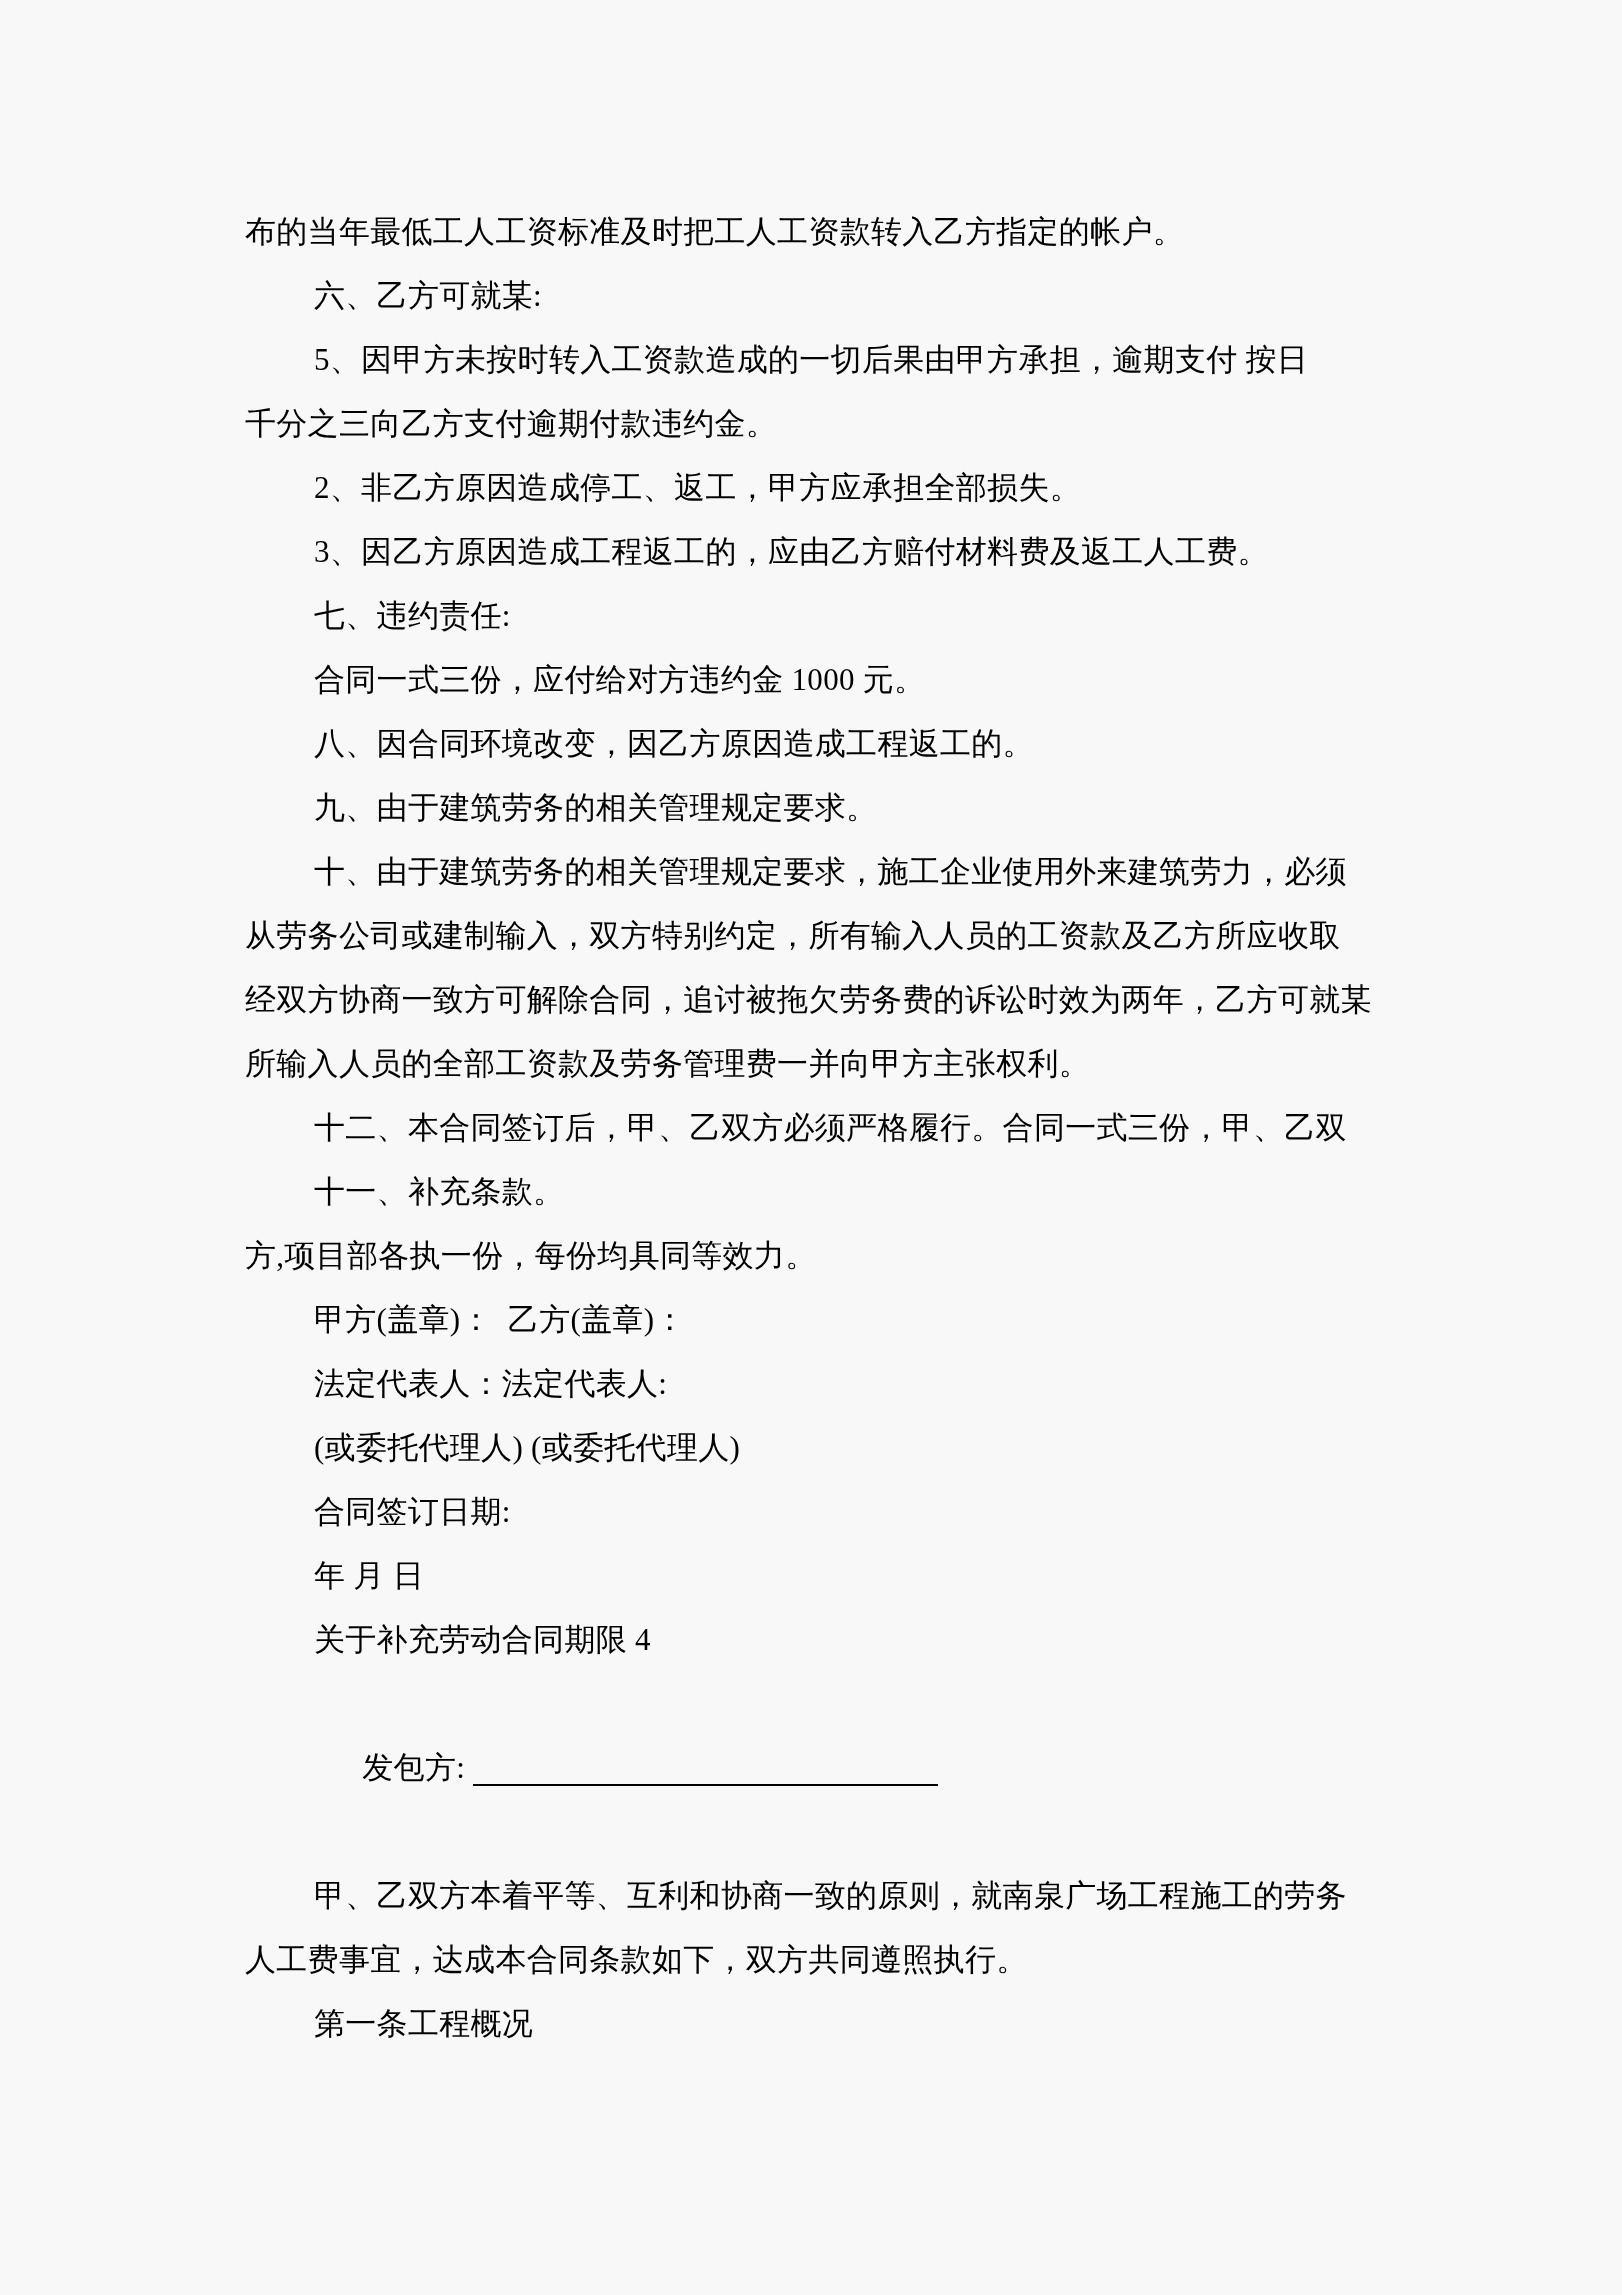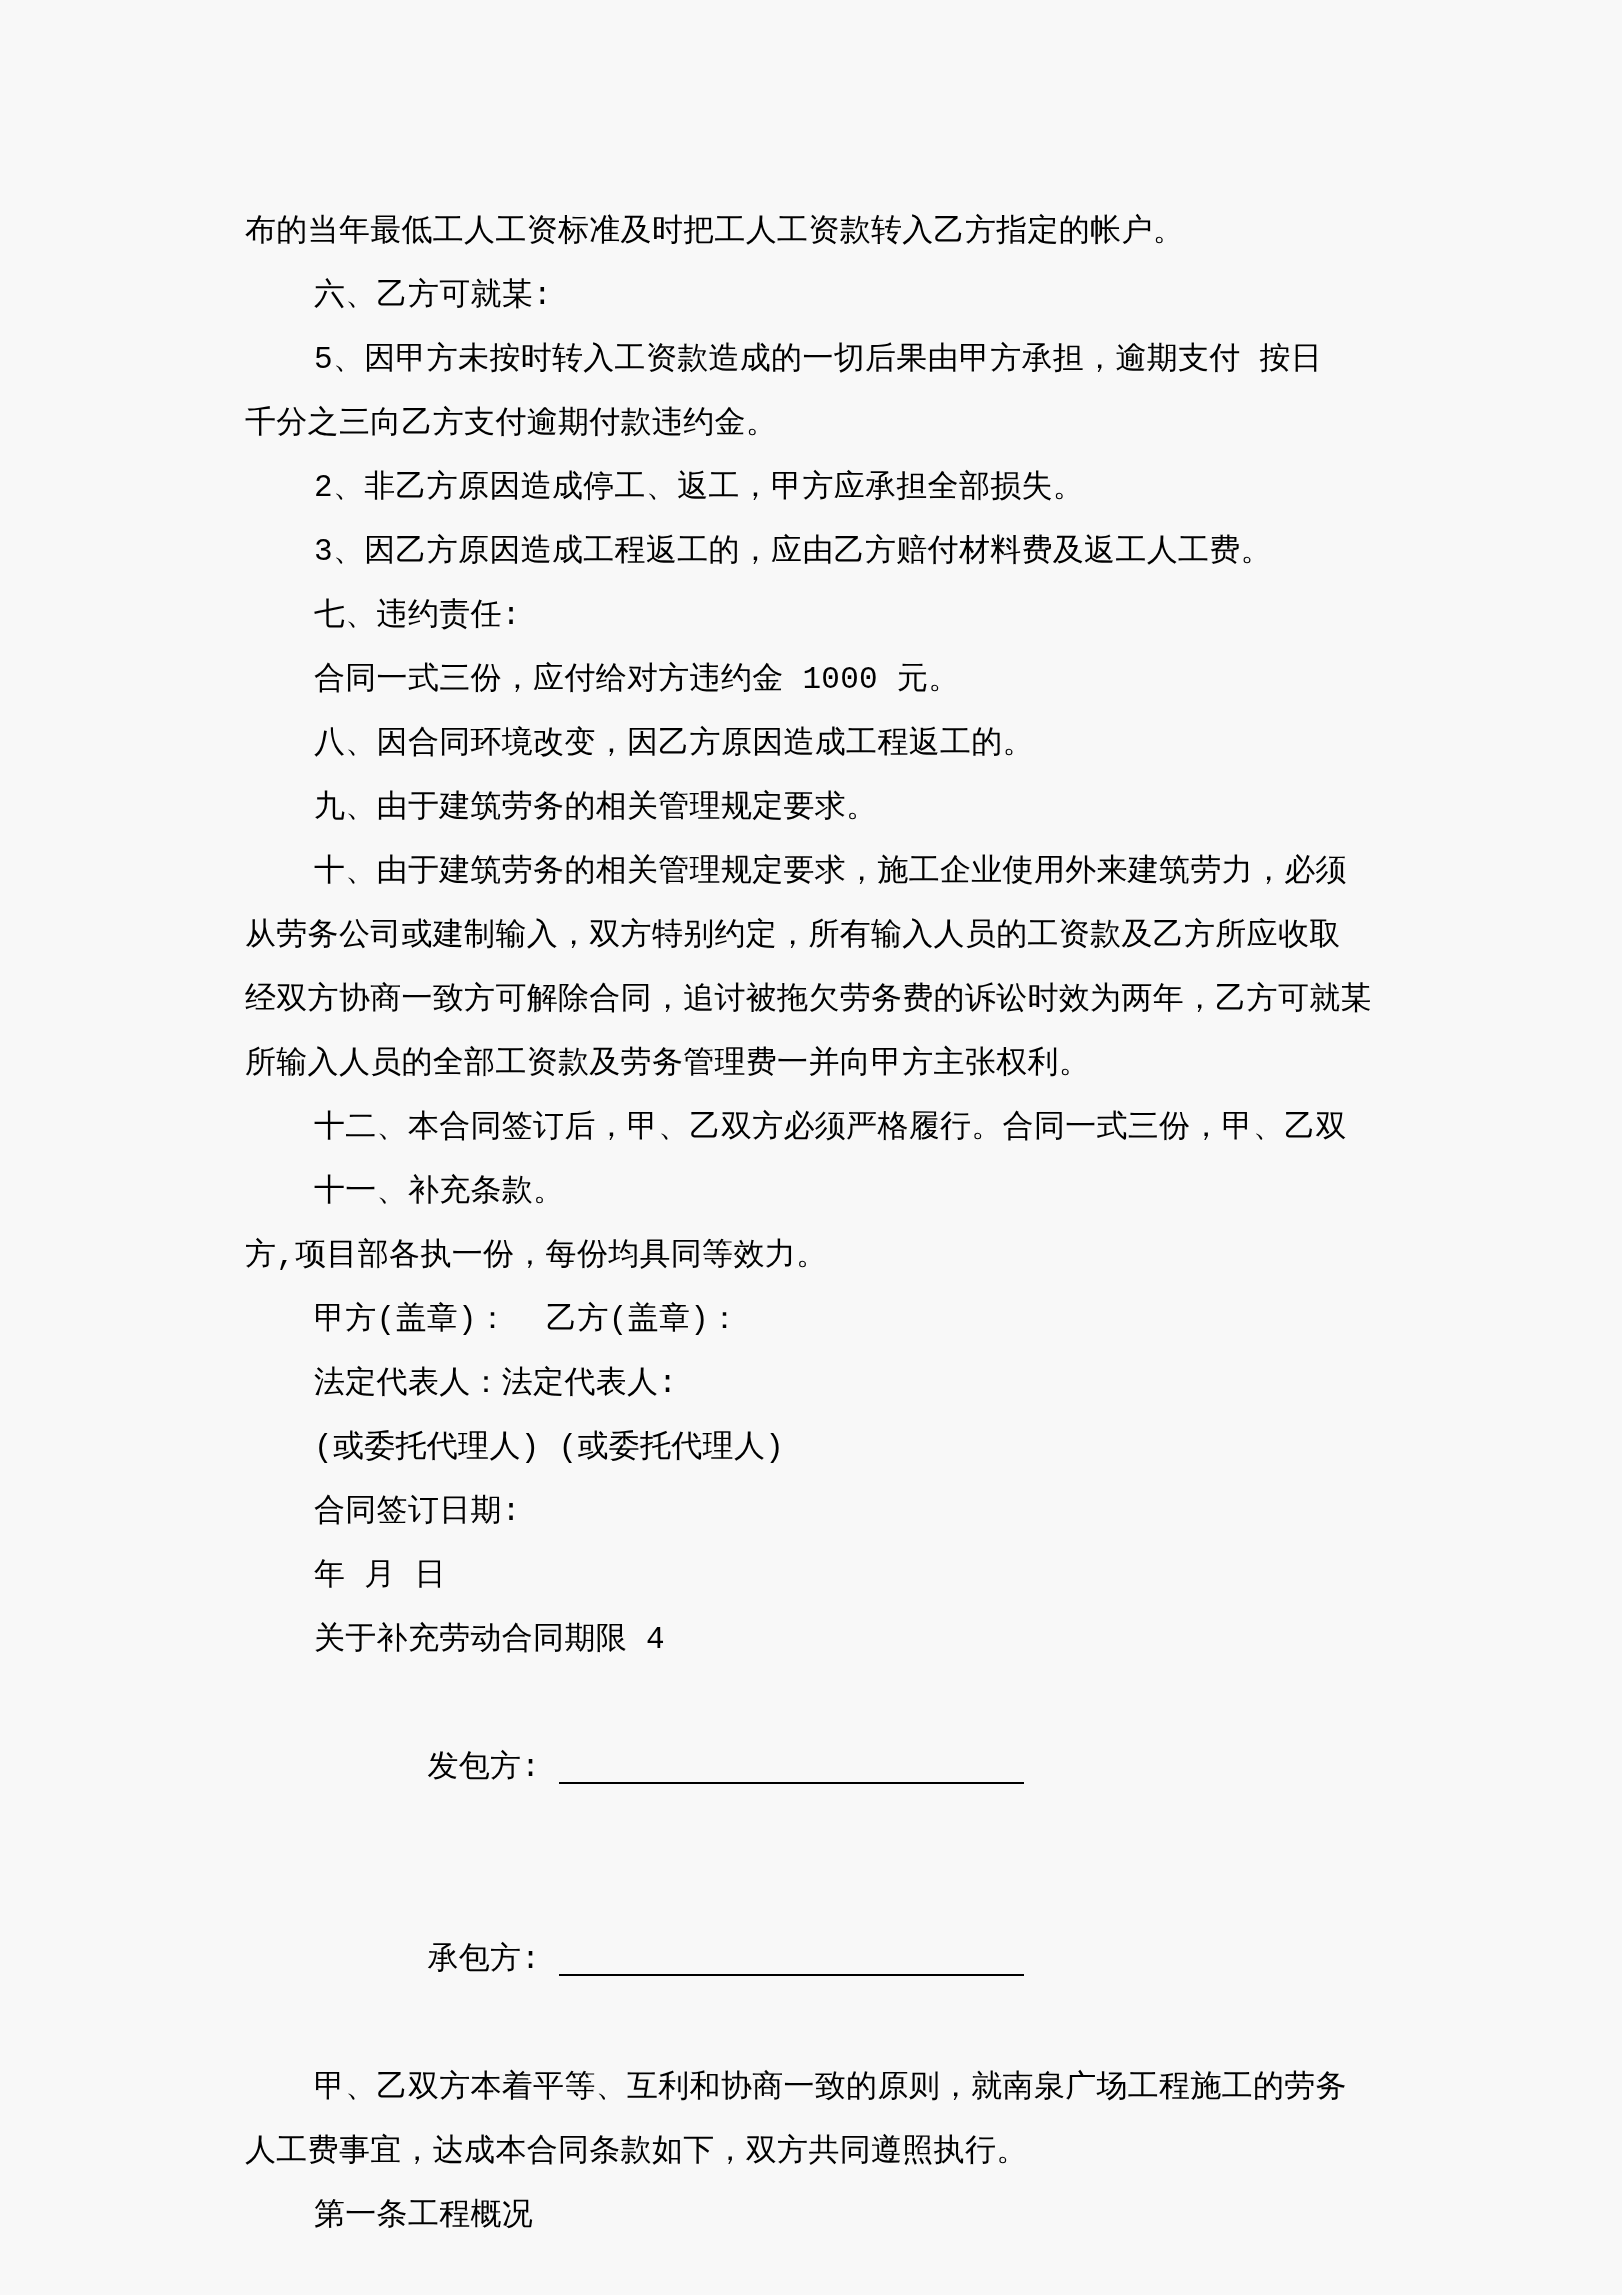--- a/index.html
+++ b/index.html
@@ -5,21 +5,21 @@
   html, body {
     margin: 0;
     padding: 0;
   }
   .page {
     position: relative;
     width: 1623px;
     height: 2295px;
     background: #f8f8f8;
     color: #000000;
-    font-family: Liberation Mono, monospace;
+    font-family: Liberation Serif, serif;
     overflow: hidden;
   }
   .doc {
     position: absolute;
     top: 200px;
     left: 245px;
     right: 79px;
   }
   .ln {
     font-size: 31px;
@@ -65,23 +65,20 @@
     <div class="ln ind">法定代表人：法定代表人:</div>
     <div class="ln ind">(或委托代理人) (或委托代理人)</div>
     <div class="ln ind">合同签订日期:</div>
     <div class="ln ind">年 月 日</div>
     <div class="ln ind">关于补充劳动合同期限 4</div>
 
     <div class="ln ind">
       <span>发包方: </span><span class="blank"></span>
     </div>
 
-    <div class="ln ind">
-      <span>承包方: </span><span class="blank"></span>
-    </div>
 
     <div class="ln ind">甲、乙双方本着平等、互利和协商一致的原则，就南泉广场工程施工的劳务</div>
     <div class="ln">人工费事宜，达成本合同条款如下，双方共同遵照执行。</div>
     <div class="ln ind">第一条工程概况</div>
 
     <div class="ln ind">
       
     </div>
 
   </div>

